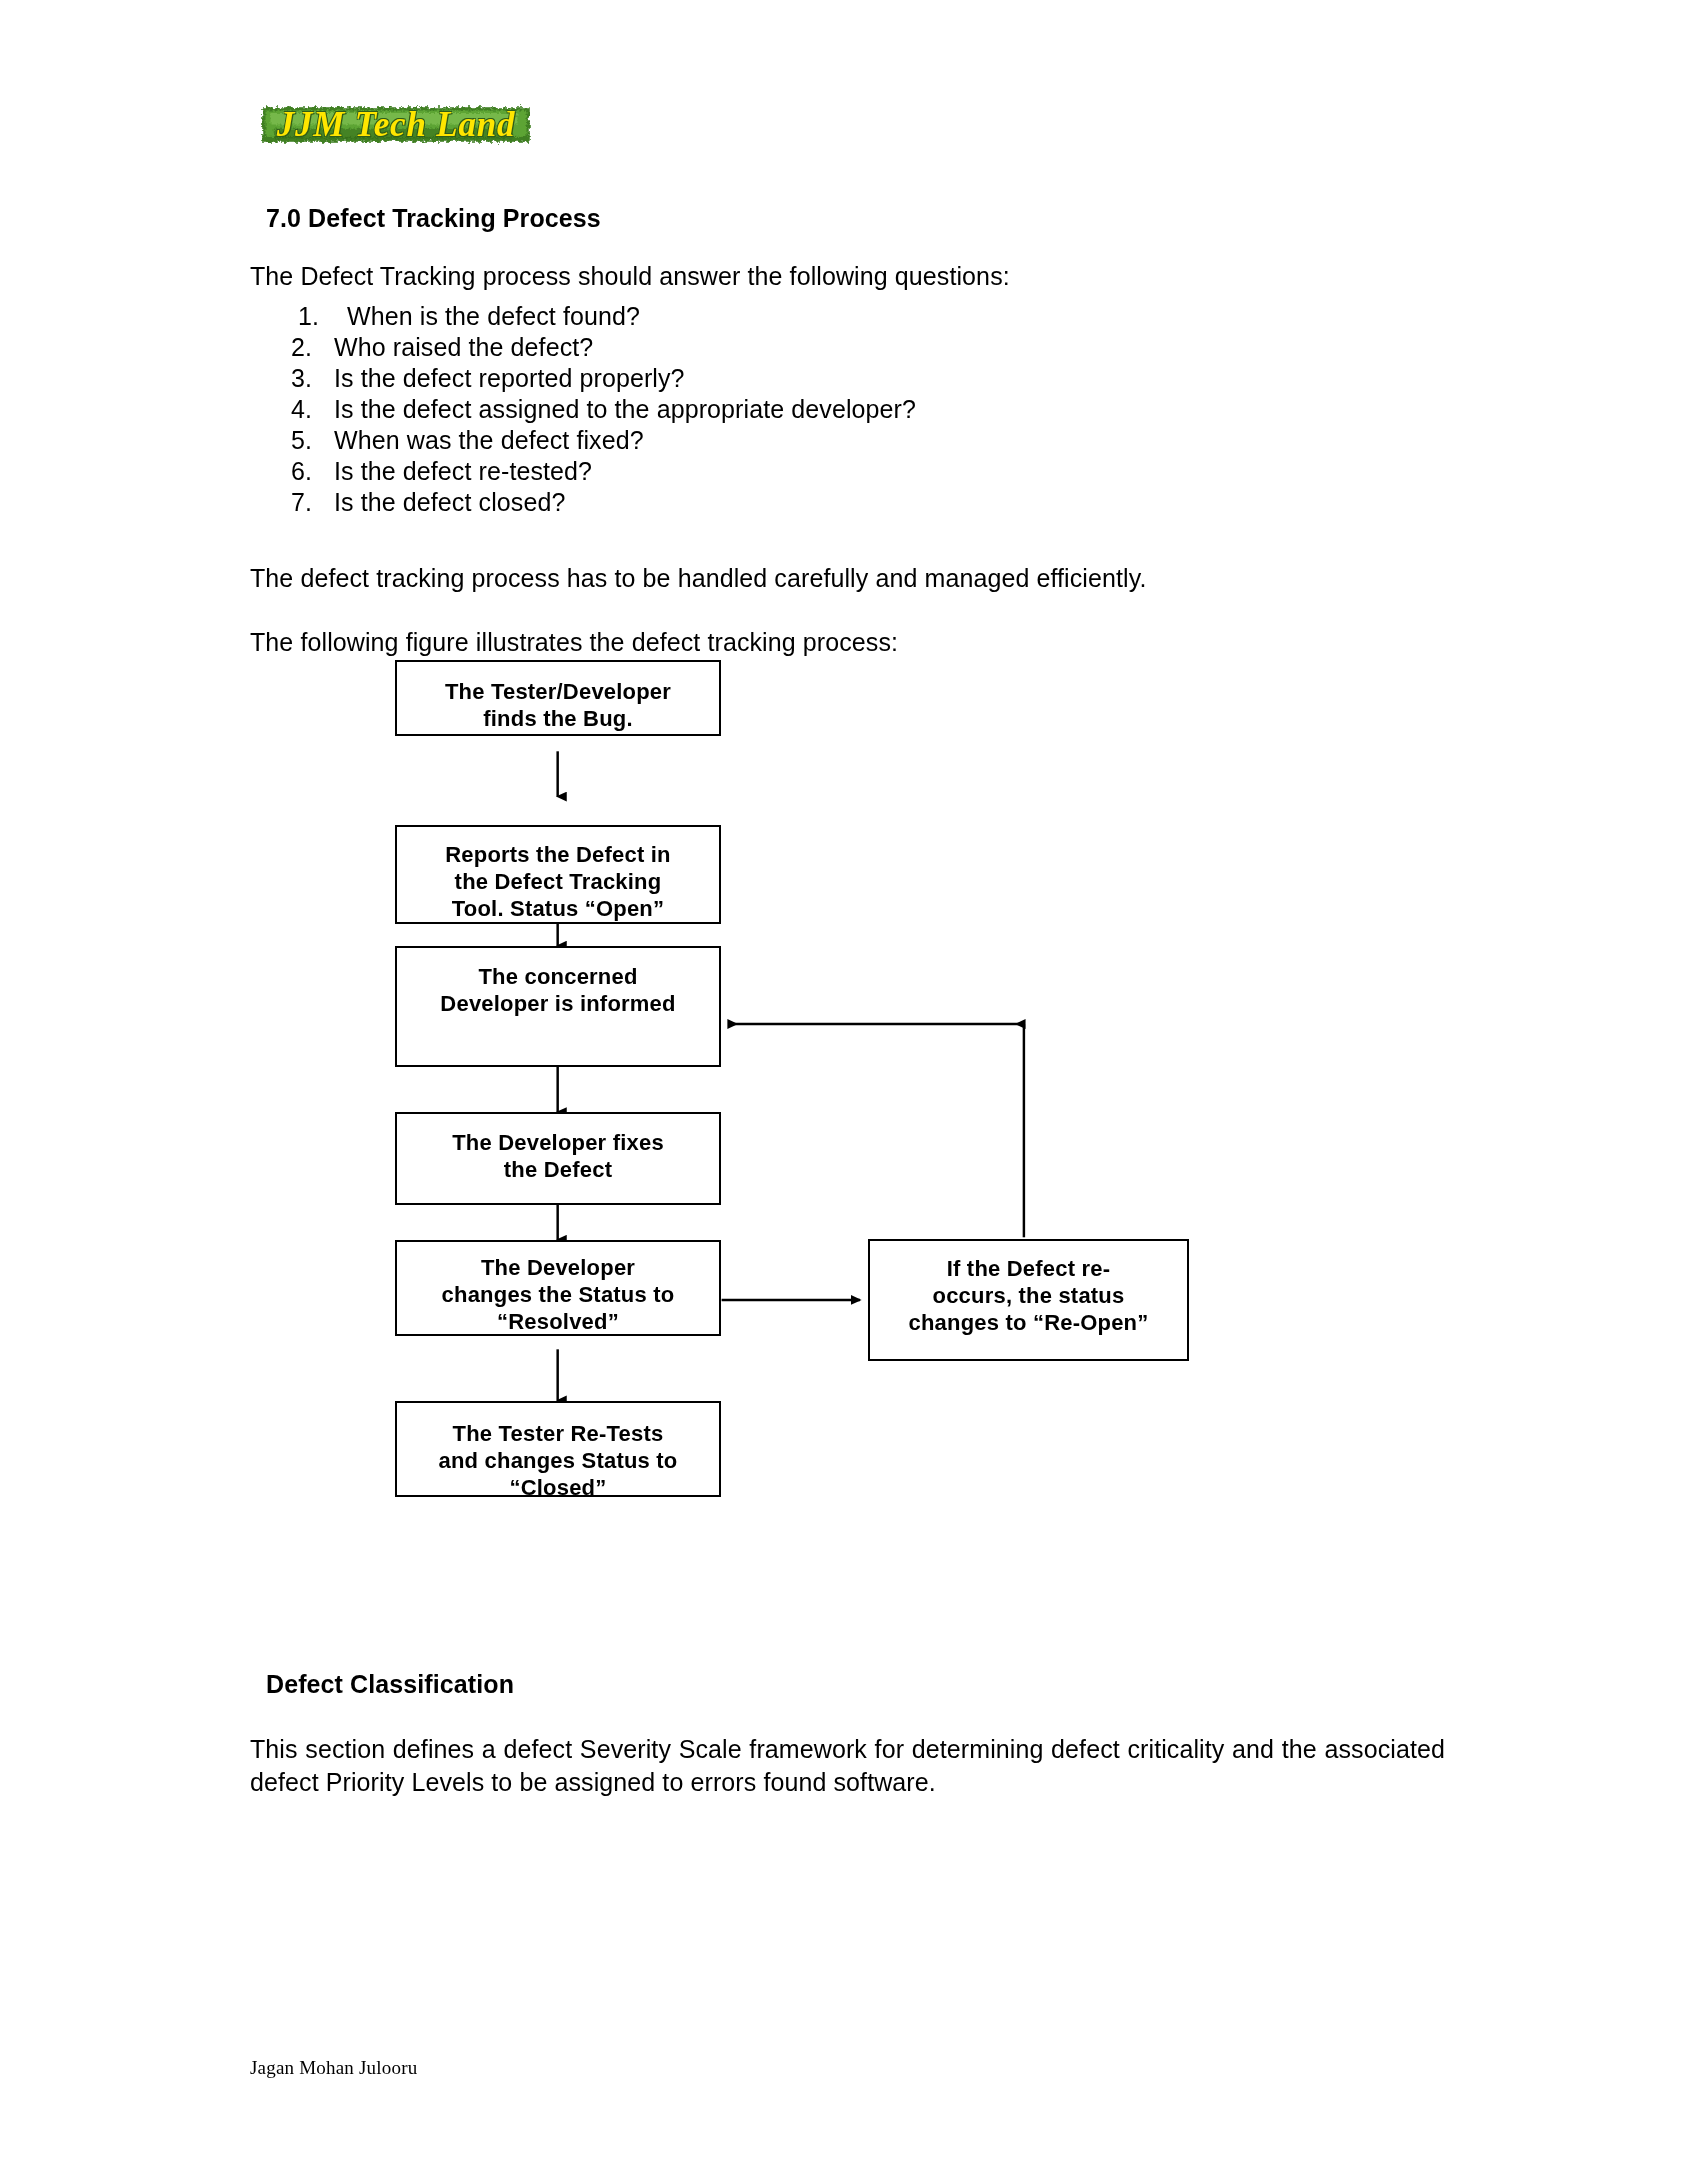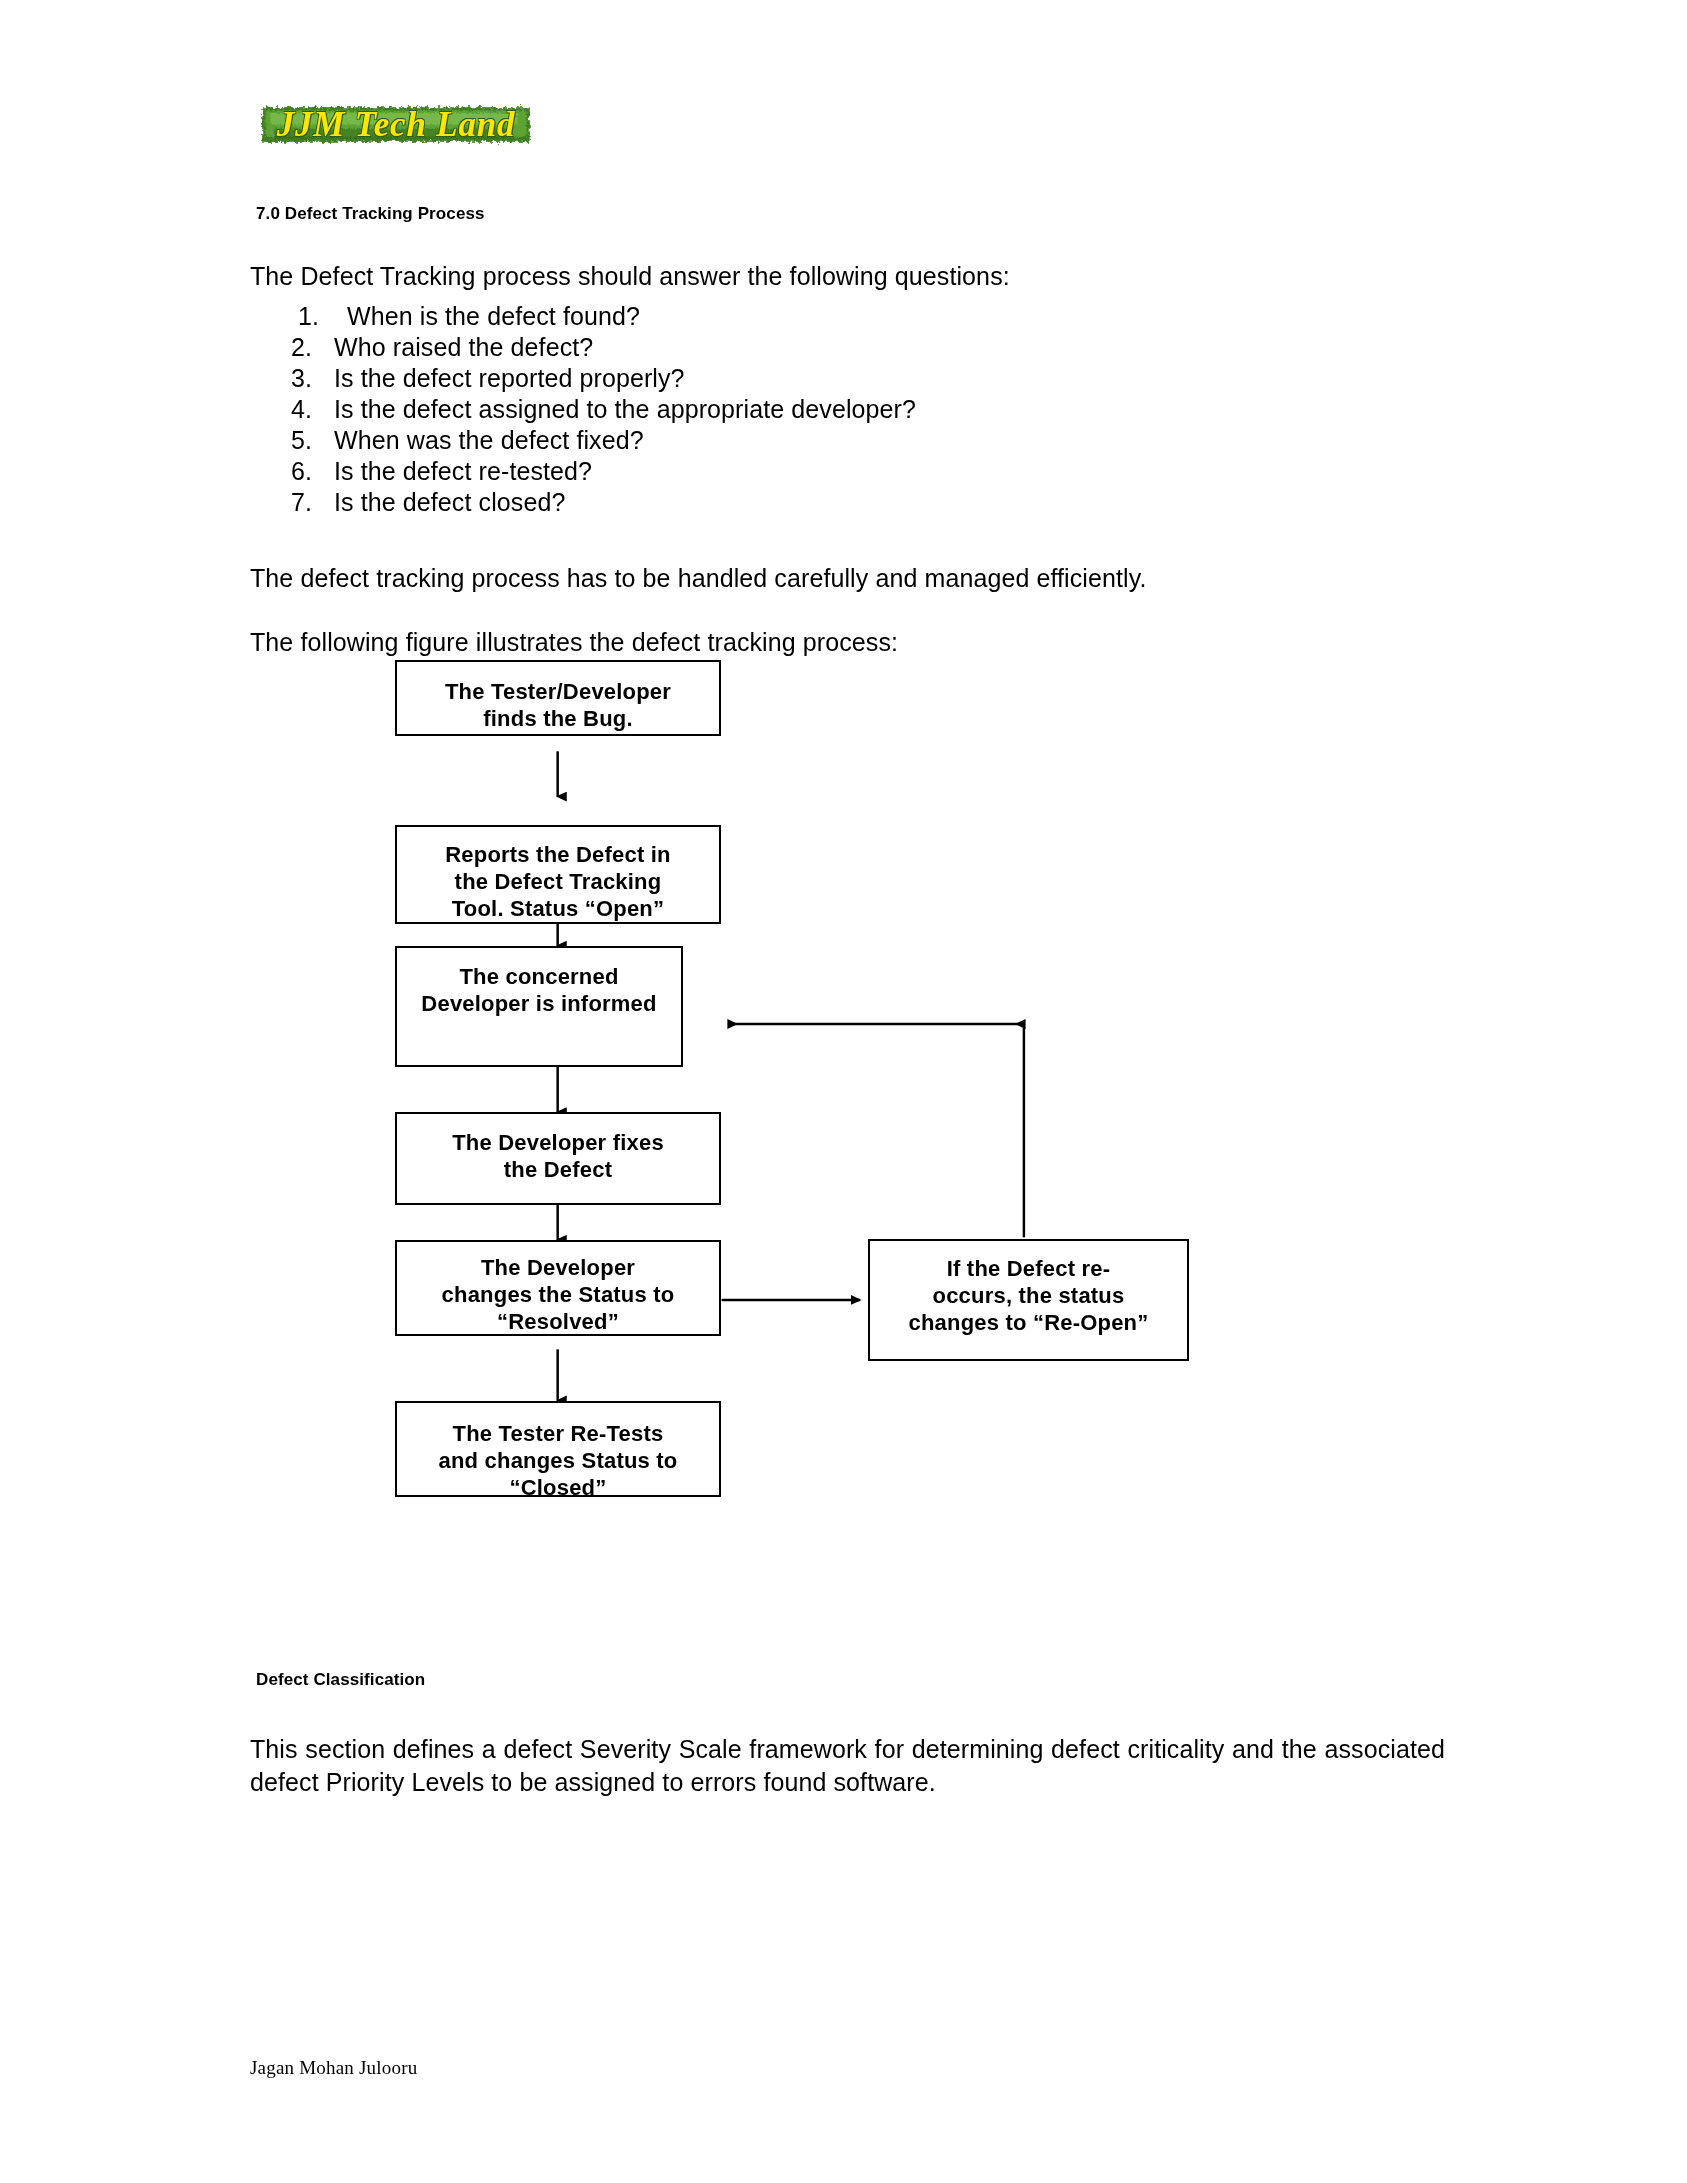--- a/index.html
+++ b/index.html
@@ -51,23 +51,23 @@
       1.2px 1.2px 0 #2f5d18,
       -0.8px 0.8px 0 #2f5d18,
       0.8px -0.8px 0 #2f5d18,
       -0.8px -0.8px 0 #2f5d18;
     white-space: nowrap;
   }
 
   
   .heading {
     position: absolute;
-    left: 256px;
+    left: 266px;
     font-weight: bold;
-    font-size: 17px;
+    font-size: 25px;
     line-height: 1.25;
     letter-spacing: 0.1px;
   }
   .para {
     position: absolute;
     left: 250px;
     font-size: 25px;
     line-height: 1.32;
     letter-spacing: 0.1px;
   }
@@ -214,21 +214,21 @@
     <div class="ftext" style="top:15.7px;">The Tester/Developer
 finds the Bug.</div>
   </div>
 
   <div class="fbox" style="left:395px; top:825px; width:326px; height:99px;">
     <div class="ftext" style="top:14px;">Reports the Defect in
 the Defect Tracking
 Tool. Status “Open”</div>
   </div>
 
-  <div class="fbox" style="left:395px; top:946px; width:288px; height:121px;">
+  <div class="fbox" style="left:395px; top:946px; width:326px; height:121px;">
     <div class="ftext" style="top:15px;">The concerned
 Developer is informed</div>
   </div>
 
   <div class="fbox" style="left:395px; top:1112px; width:326px; height:93px;">
     <div class="ftext" style="top:15px;">The Developer fixes
 the Defect</div>
   </div>
 
   <div class="fbox" style="left:395px; top:1240px; width:326px; height:96px;">

